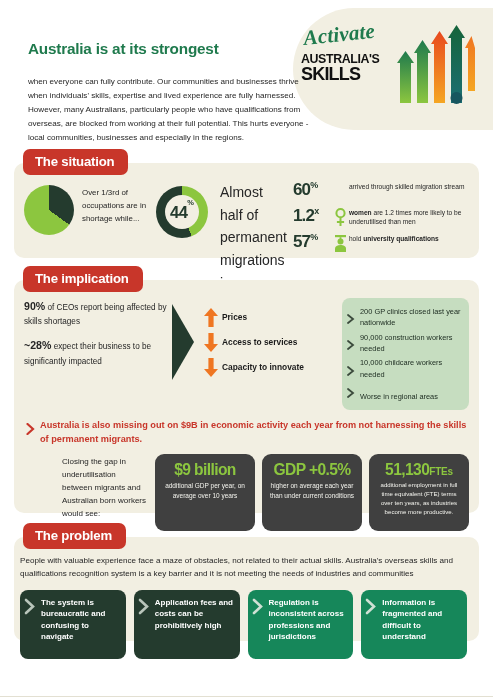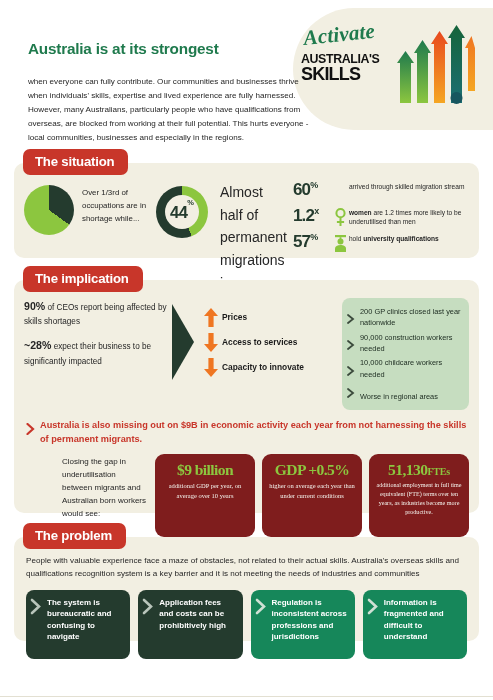--- a/index.html
+++ b/index.html
@@ -197,38 +197,37 @@
 
   .boxrow { display: flex; align-items: stretch; margin-top: 8px; gap: 7px; padding-left: 2px; }
   .boxrow-text {
     flex: 0 0 86px;
     font-size: 8px; line-height: 1.62; color: #262626;
     padding-top: 2px;
     margin-left: 36px;
   }
   .darkbox {
     flex: 1;
-    background: #7f1d1d;
+    background: #404040;
     border-radius: 9px;
-    padding: 8px 6px 20px 6px;
+    padding: 8px 6px 14px 6px;
     text-align: center;
     color: #ffffff;
-    font-family: Liberation Serif, serif;
   }
   .db-head {
     font-size: 15.6px; font-weight: bold; color: #8cc63f;
     letter-spacing: -0.6px; line-height: 1.05; margin-bottom: 3px;
   }
   .db-head .sm { font-size: 10px; letter-spacing: -0.2px; }
   .db-sub { font-size: 6.5px; line-height: 1.5; color: #f4f4ee; }
   .db-sub.tight { font-size: 6.1px; line-height: 1.46; }
 
   
   #sec-problem { margin-top: 24px; }
-  #sec-problem .panel { height: 104px; padding: 18px 12px 10px 12px; }
+  #sec-problem .panel { height: 104px; padding: 18px 12px 10px 6px; }
   .prob-intro { font-size: 8.1px; line-height: 1.6; color: #262626; margin-bottom: 9px; }
   .prob-boxes { display: flex; gap: 8px; }
   .pbox {
     flex: 1;
     border-radius: 8px;
     padding: 7px 6px 7px 4px;
     display: flex; align-items: flex-start;
     min-height: 69px;
   }
   .pbox.dark { background: #243b2e; }

